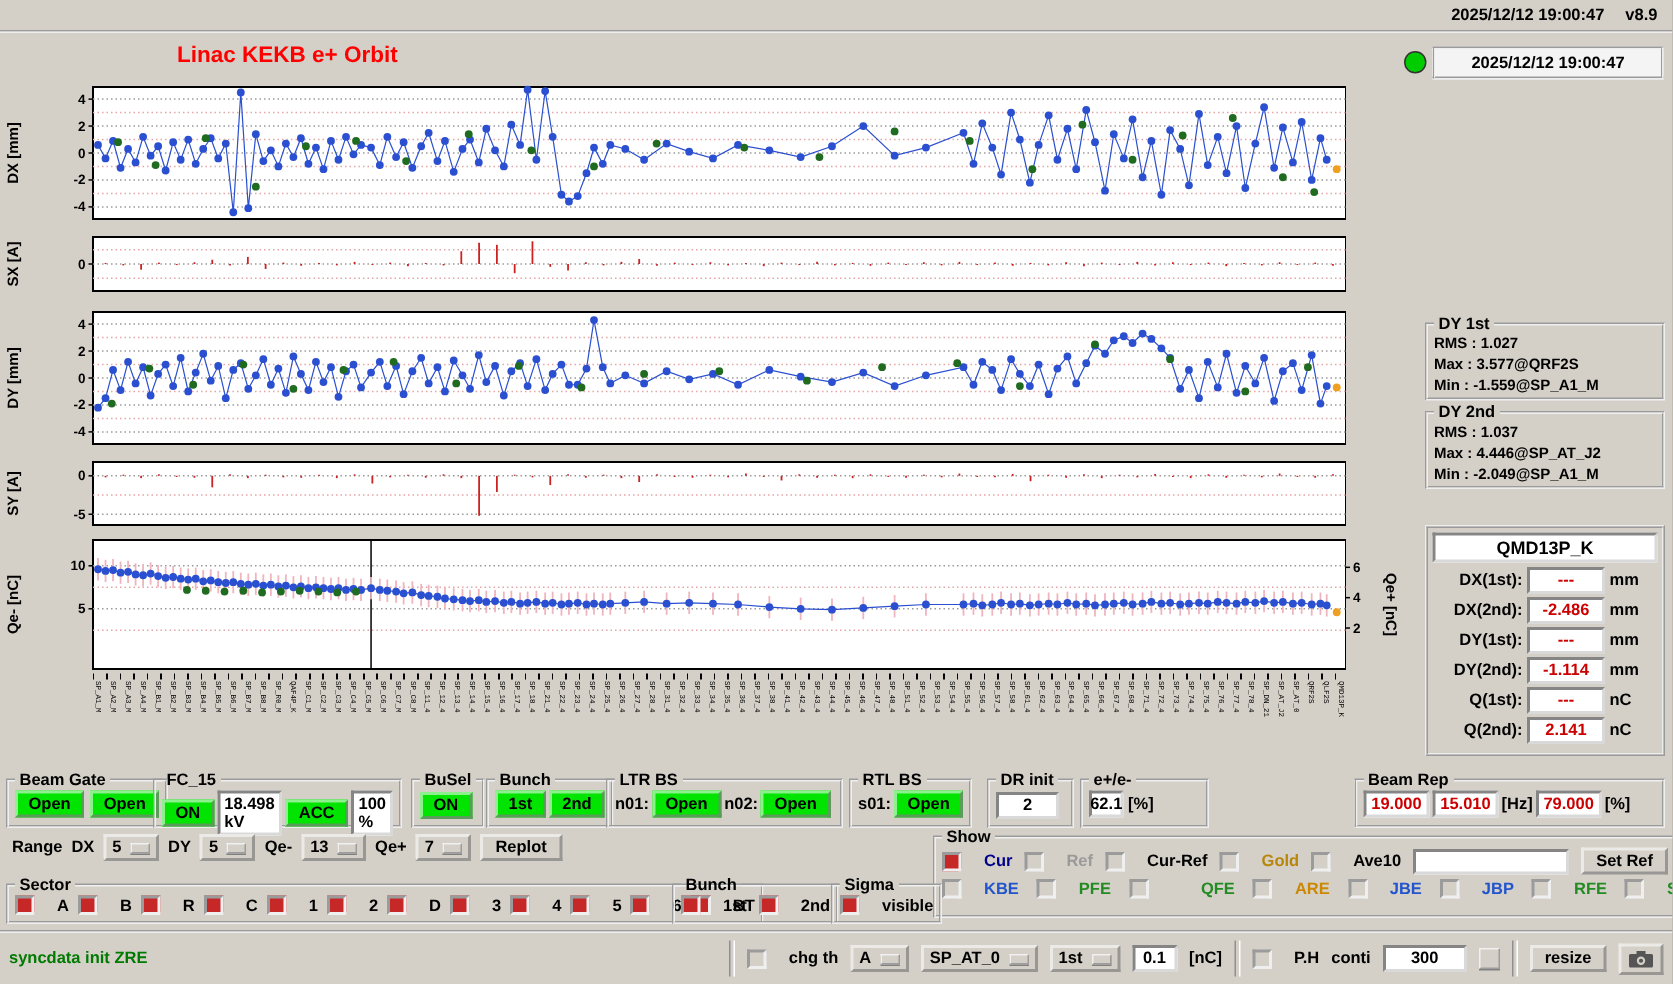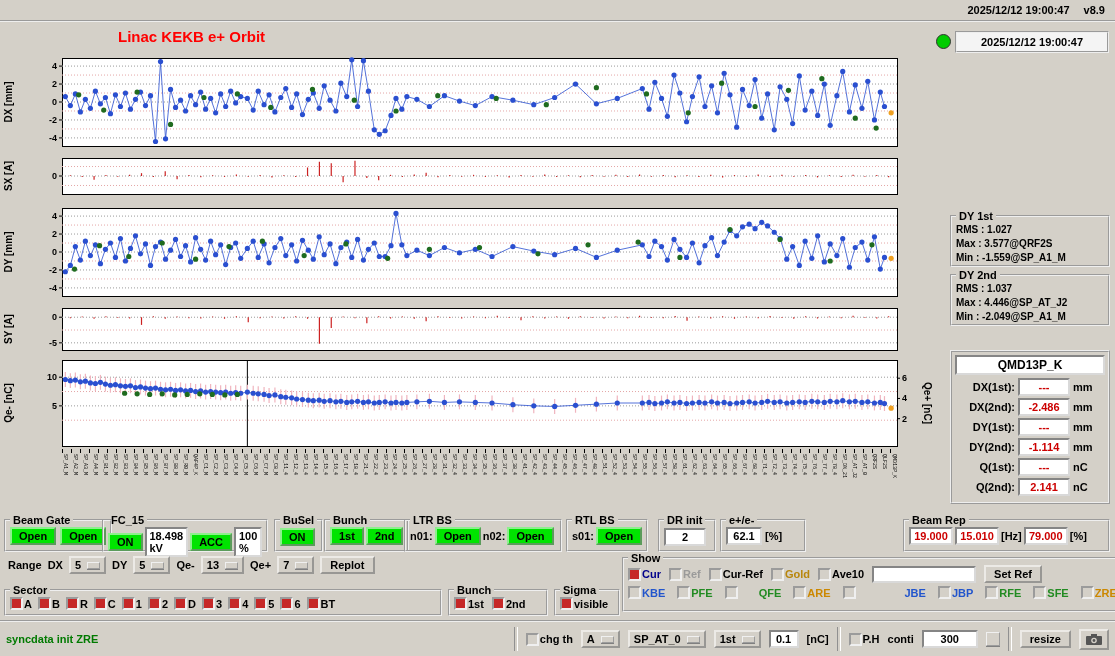--- a/index.html
+++ b/index.html
@@ -42,21 +42,21 @@
   .btn{background:#d4d0c8;border:2px outset #eceae6;font-size:11px;font-weight:bold;
        padding:1px 8px;display:inline-flex;align-items:center;justify-content:center;cursor:pointer;}
   .btn-green{background:var(--green,#00e400);border:2px outset #8cf08c;font-size:11px;font-weight:bold;
        padding:1px 7px;display:inline-flex;align-items:center;cursor:pointer;}
   .row{display:flex;align-items:center;gap:4px;}
   .glabel{font-size:11px;font-weight:bold;}
   .dd{background:#d4d0c8;border:2px outset #eceae6;padding:1px 4px;display:inline-flex;
       align-items:center;gap:6px;cursor:pointer;}
   .ddv{font-size:11px;font-weight:bold;}
   .mi{width:11px;height:5px;background:#d4d0c8;border:1px outset #f0f0f0;box-shadow:0 1px 0 #808080;}
-  .ck{display:inline-flex;align-items:center;gap:1px;}
+  .ck{display:inline-flex;align-items:center;gap:15px;}
   .cb{width:9px;height:9px;border:2px inset #efefef;background:#d4d0c8;flex:none;}
   .cb.on{background:var(--cb-on,#c62828);}
   .cklbl{font-size:11px;font-weight:bold;}
   
   .statusbar{position:absolute;left:0;top:620px;width:1115px;height:36px;border-top:2px groove #eee;
       box-sizing:border-box;display:flex;align-items:center;gap:8px;padding:0 6px;}
   .statusbar .msg{font-size:11px;font-weight:bold;color:var(--stgreen,#007a00);}
   .sep{width:2px;height:24px;border-left:1px solid #909090;border-right:1px solid #fff;}
   .spacer{flex:1;}
 </style>
@@ -1010,21 +1010,21 @@
       <span class="btn-green">Open</span>
     </div>
   </fieldset>
   <fieldset class="grp" style="left:658px;top:514px;width:58px;height:38px">
     <legend>DR init</legend>
     <span class="field" style="width:42px">2</span>
   </fieldset>
   <fieldset class="grp" style="left:720px;top:514px;width:86px;height:38px">
     <legend>e+/e-</legend>
     <div class="row" style="gap:3px">
-      <span class="field" style="width:36px">62.1</span>
+      <span class="field" style="width:23px">62.1</span>
       <span class="glabel">[%]</span>
     </div>
   </fieldset>
   <fieldset class="grp" style="left:903px;top:514px;width:207px;height:38px">
     <legend>Beam Rep</legend>
     <div class="row" style="gap:2px">
       <span class="field red" style="width:44px">19.000</span>
       <span class="field red" style="width:44px">15.010</span>
       <span class="glabel">[Hz]</span>
       <span class="field red" style="width:44px">79.000</span>
@@ -1097,21 +1097,21 @@
         <span class="ck">
           <span class="cb"></span>
           <span class="cklbl" style="color: rgb(34, 139, 34); margin-left: 20px;">QFE</span>
         </span>
         <span class="ck">
           <span class="cb"></span>
           <span class="cklbl" style="color: rgb(204, 136, 0);">ARE</span>
         </span>
         <span class="ck">
           <span class="cb"></span>
-          <span class="cklbl" style="color: rgb(34, 85, 204); margin-left: 48px;">JBE</span>
+          <span class="cklbl" style="color: rgb(34, 85, 204);">JBE</span>
         </span>
         <span class="ck">
           <span class="cb"></span>
           <span class="cklbl" style="color: rgb(34, 85, 204);">JBP</span>
         </span>
         <span class="ck">
           <span class="cb"></span>
           <span class="cklbl" style="color: rgb(34, 139, 34);">RFE</span>
         </span>
         <span class="ck">

